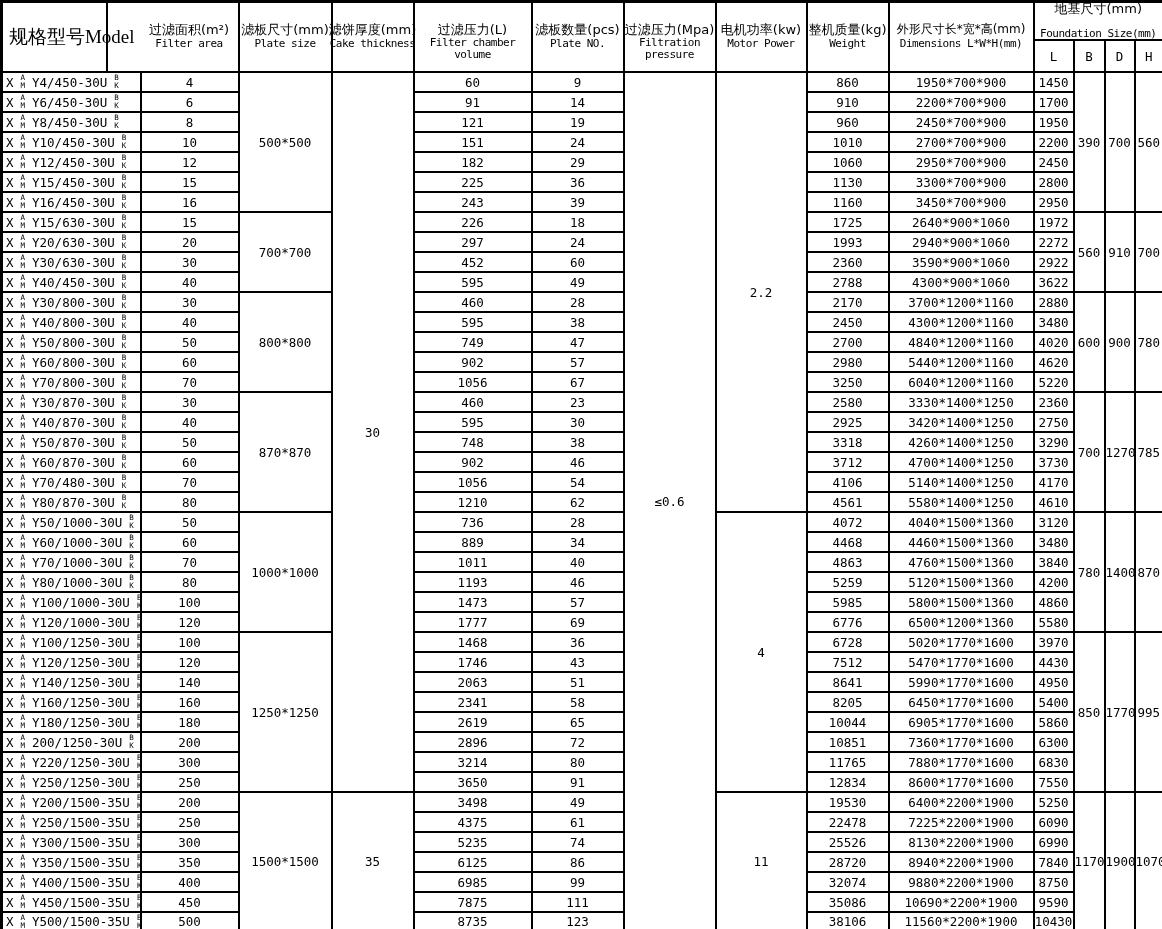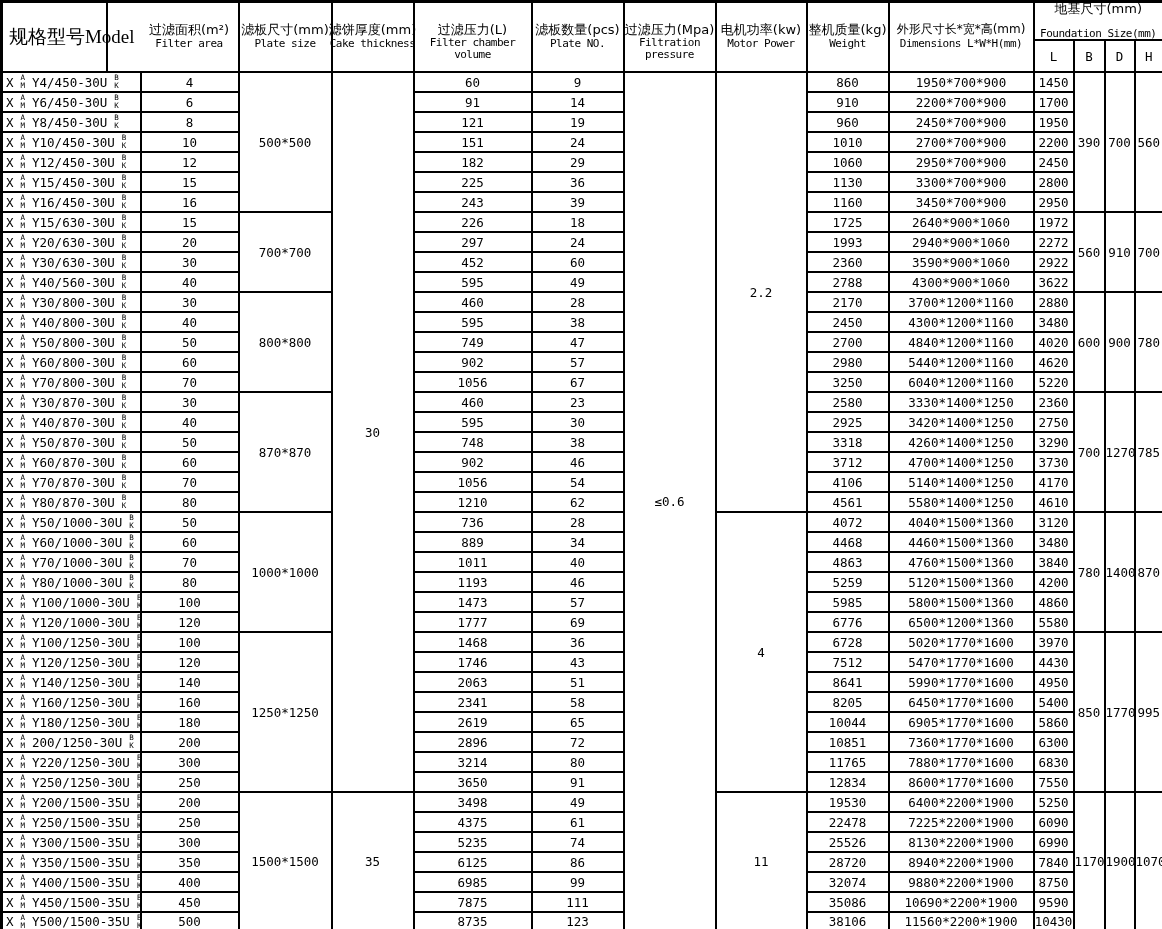--- a/index.html
+++ b/index.html
@@ -384,21 +384,21 @@
         <td>2922</td>
       </tr>
       <tr>
         <td class="model">
           <div class="mrow">
             <span>X</span>
             <span class="stk">
               <i>A</i>
               <i>M</i>
             </span>
-            <span class="mc">Y40/560-30U</span>
+            <span class="mc">Y40/450-30U</span>
             <span class="stk">
               <i>B</i>
               <i>K</i>
             </span>
           </div>
         </td>
         <td>40</td>
         <td>595</td>
         <td>49</td>
         <td>2788</td>
@@ -612,21 +612,21 @@
         <td>3730</td>
       </tr>
       <tr>
         <td class="model">
           <div class="mrow">
             <span>X</span>
             <span class="stk">
               <i>A</i>
               <i>M</i>
             </span>
-            <span class="mc">Y70/870-30U</span>
+            <span class="mc">Y70/480-30U</span>
             <span class="stk">
               <i>B</i>
               <i>K</i>
             </span>
           </div>
         </td>
         <td>70</td>
         <td>1056</td>
         <td>54</td>
         <td>4106</td>

